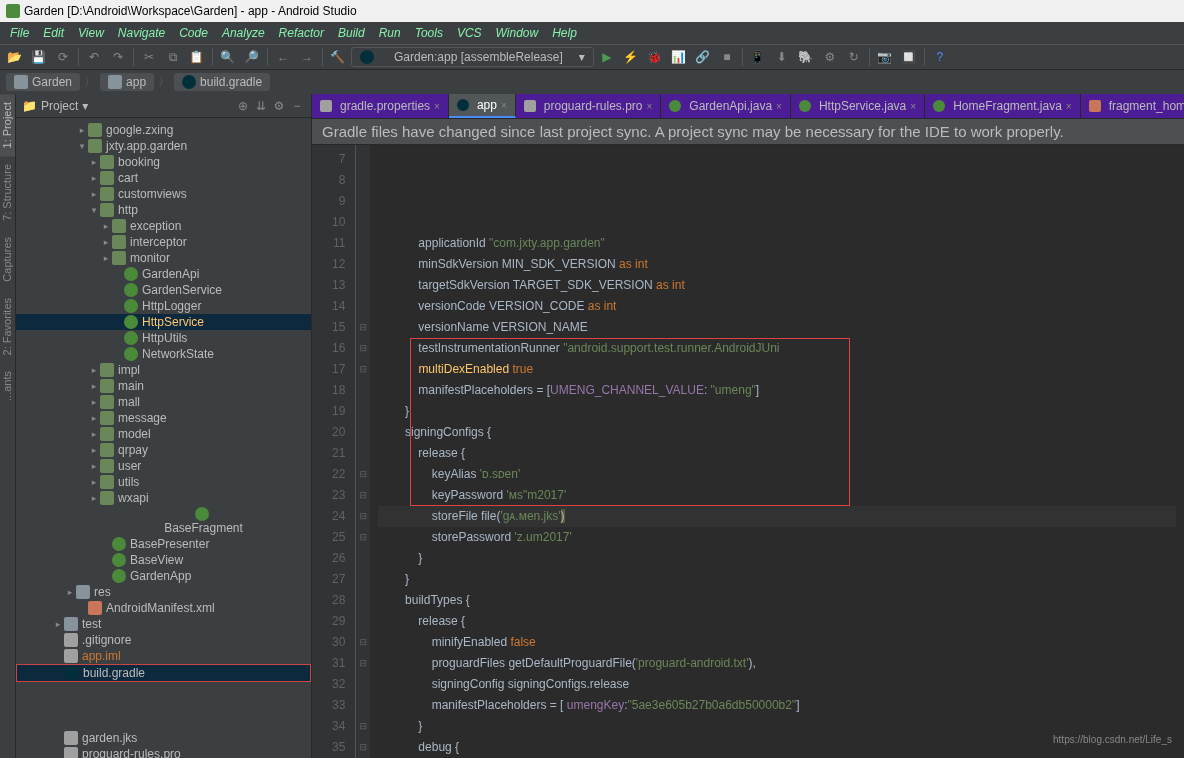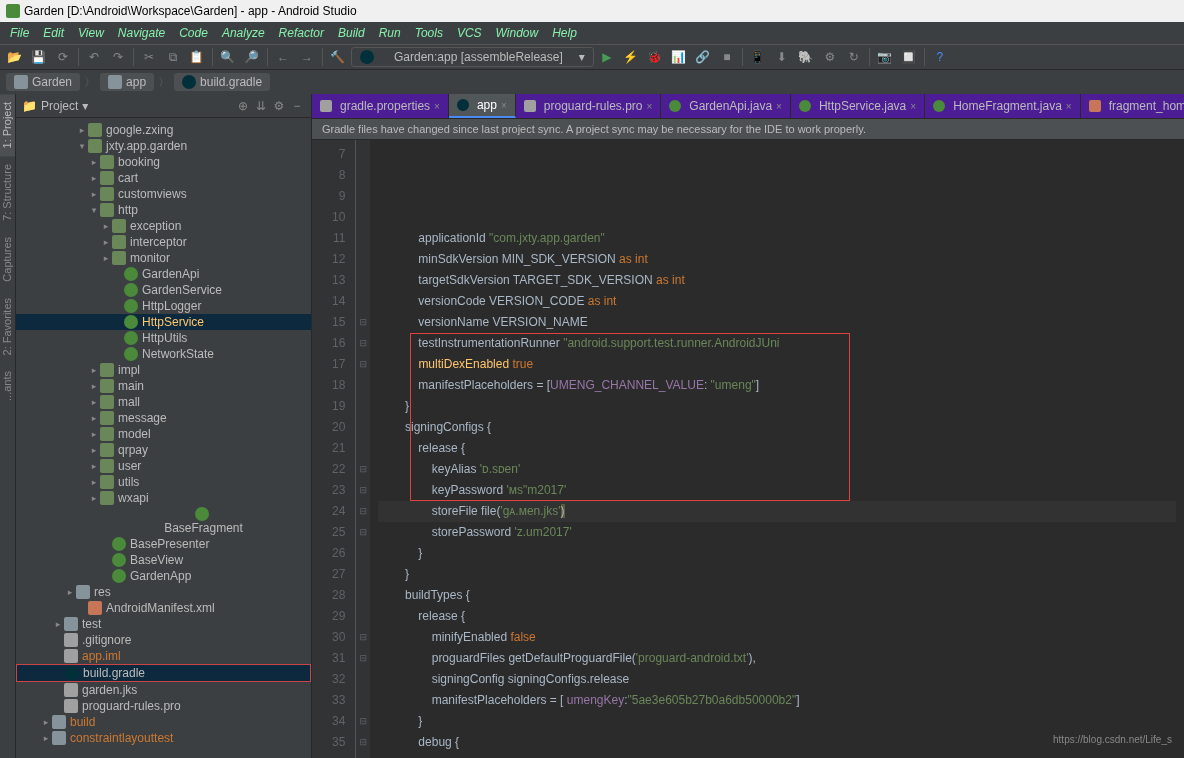--- a/index.html
+++ b/index.html
@@ -31,21 +31,21 @@
 .pkg-ic { background:#6a8759; }
 .class-ic { background:#4a8a3a; border-radius:50%; }
 .gradle-ic { background:#02303a; border-radius:50%; }
 .file-ic { background:#a0a0a0; }
 .xml-ic { background:#c7765a; }
 .editor { flex:1; background:#2b2b2b; display:flex; flex-direction:column; overflow:hidden; }
 .editor-tabs { height:25px; display:flex; background:#4c1d95; border-bottom:1px solid #282828; }
 .etab { padding:4px 8px; display:flex; align-items:center; gap:4px; cursor:pointer; border-right:1px solid #282828; white-space:nowrap; }
 .etab.active { background:#515658; color:#fff; border-bottom:2px solid #4a8af4; }
 .etab .close { color:#888; font-size:10px; }
-.syncbar { background:#4c5052; padding:4px 10px; color:#bbbbbb; border-bottom:1px solid #282828; font-size:11px; }
+.syncbar { background:#4c5052; padding:4px 10px; color:#bbbbbb; border-bottom:1px solid #282828; font-size:15px; }
 .code-area { flex:1; display:flex; overflow:auto; font-family:"Consolas","Courier New",monospace; font-size:14px; line-height:21px; }
 .gutter { background:#313335; color:#606366; text-align:right; padding:4px 10px 4px 20px; user-select:none; border-right:1px solid #555; }
 .gutter div { height:21px; }
 .fold-gutter { width:14px; background:#313335; padding:4px 0; }
 .fold-gutter div { height:21px; text-align:center; color:#606366; font-size:9px; }
 .code { flex:1; padding:4px 8px; white-space:pre; color:#a9b7c6; position:relative; }
 .code-line { height:21px; }
 .kw { color:#cc7832; }
 .str { color:#6a8759; }
 .prop { color:#9876aa; }
@@ -324,21 +324,21 @@
         <div class="tree-item" style="padding-left: 36px;">
           <span class="arrow"></span>
           <span class="ticon file-ic"></span>
           <span style="color: rgb(204, 120, 50);">app.iml</span>
         </div>
         <div class="tree-item selected" style="padding-left: 36px; border: 1px solid rgb(204, 68, 68);">
           <span class="arrow"></span>
           <span class="ticon gradle-ic"></span>
           <span>build.gradle</span>
         </div>
-        <div class="tree-item" style="padding-left: 36px;">
+        <div class="tree-item" style="padding-left: 36px; margin-top: 48px;">
           <span class="arrow"></span>
           <span class="ticon file-ic"></span>
           <span>garden.jks</span>
         </div>
         <div class="tree-item" style="padding-left: 36px;">
           <span class="arrow"></span>
           <span class="ticon file-ic"></span>
           <span>proguard-rules.pro</span>
         </div>
         <div class="tree-item" style="padding-left: 24px;">

